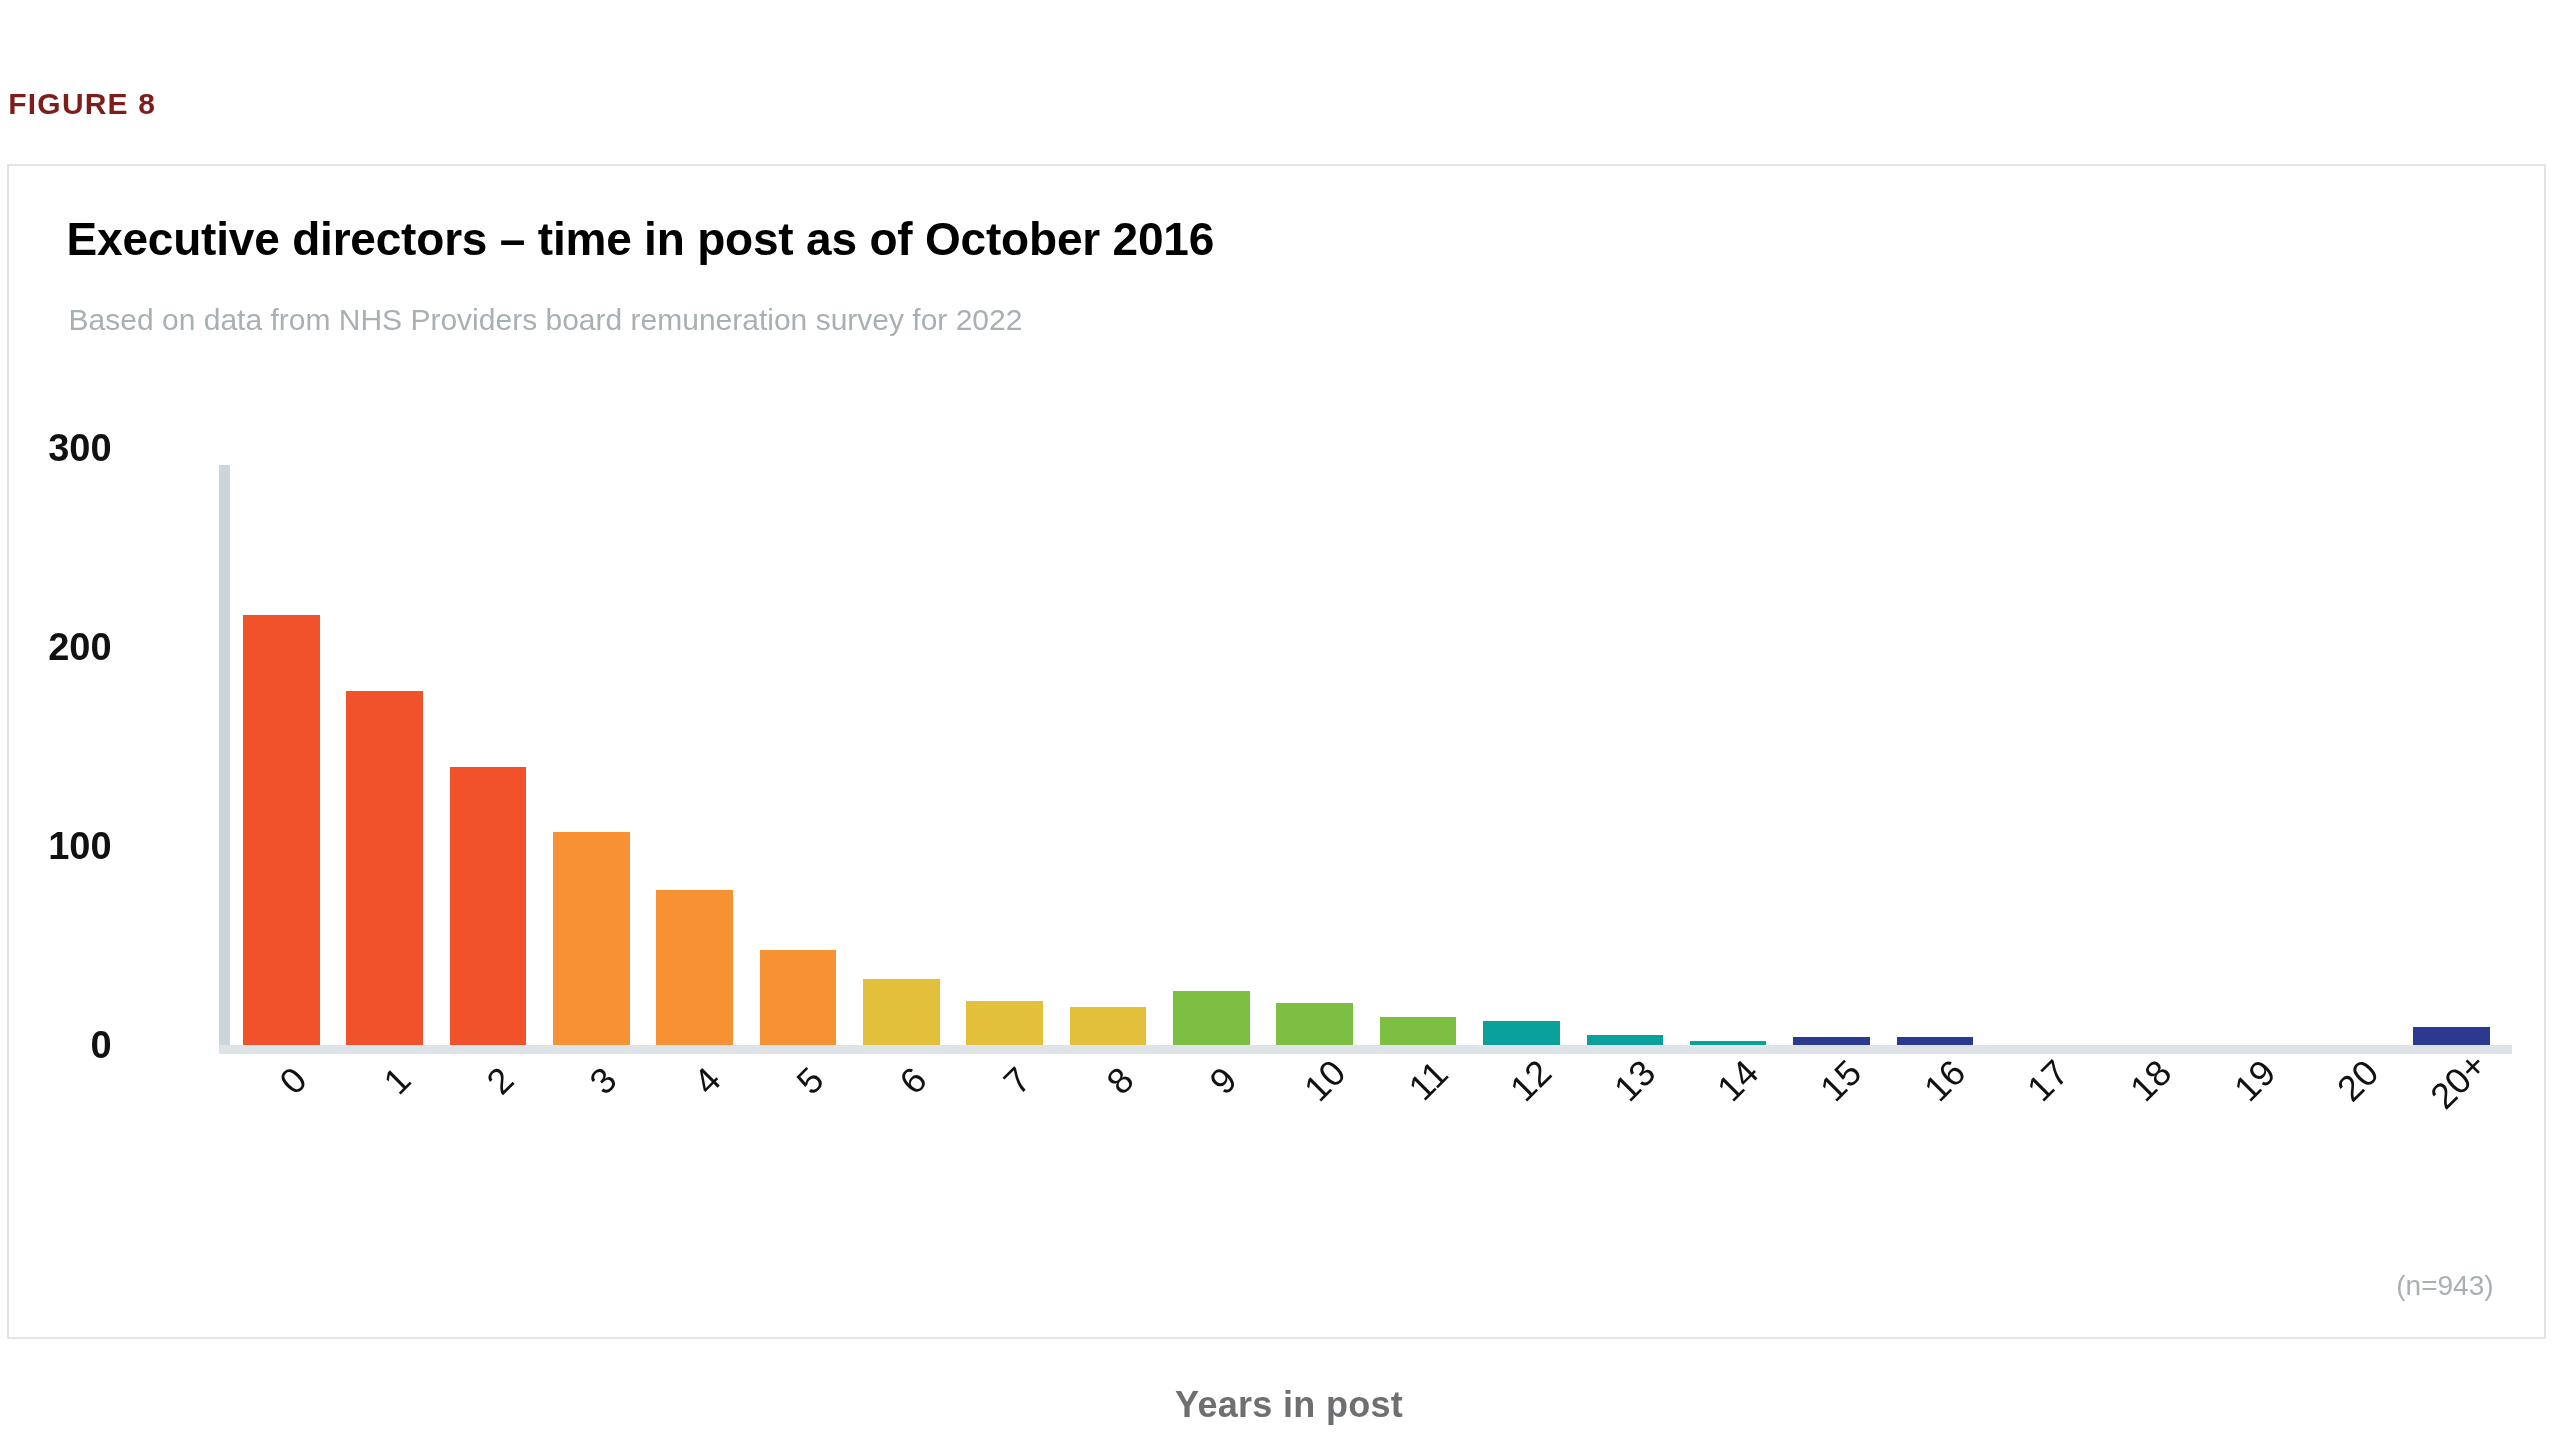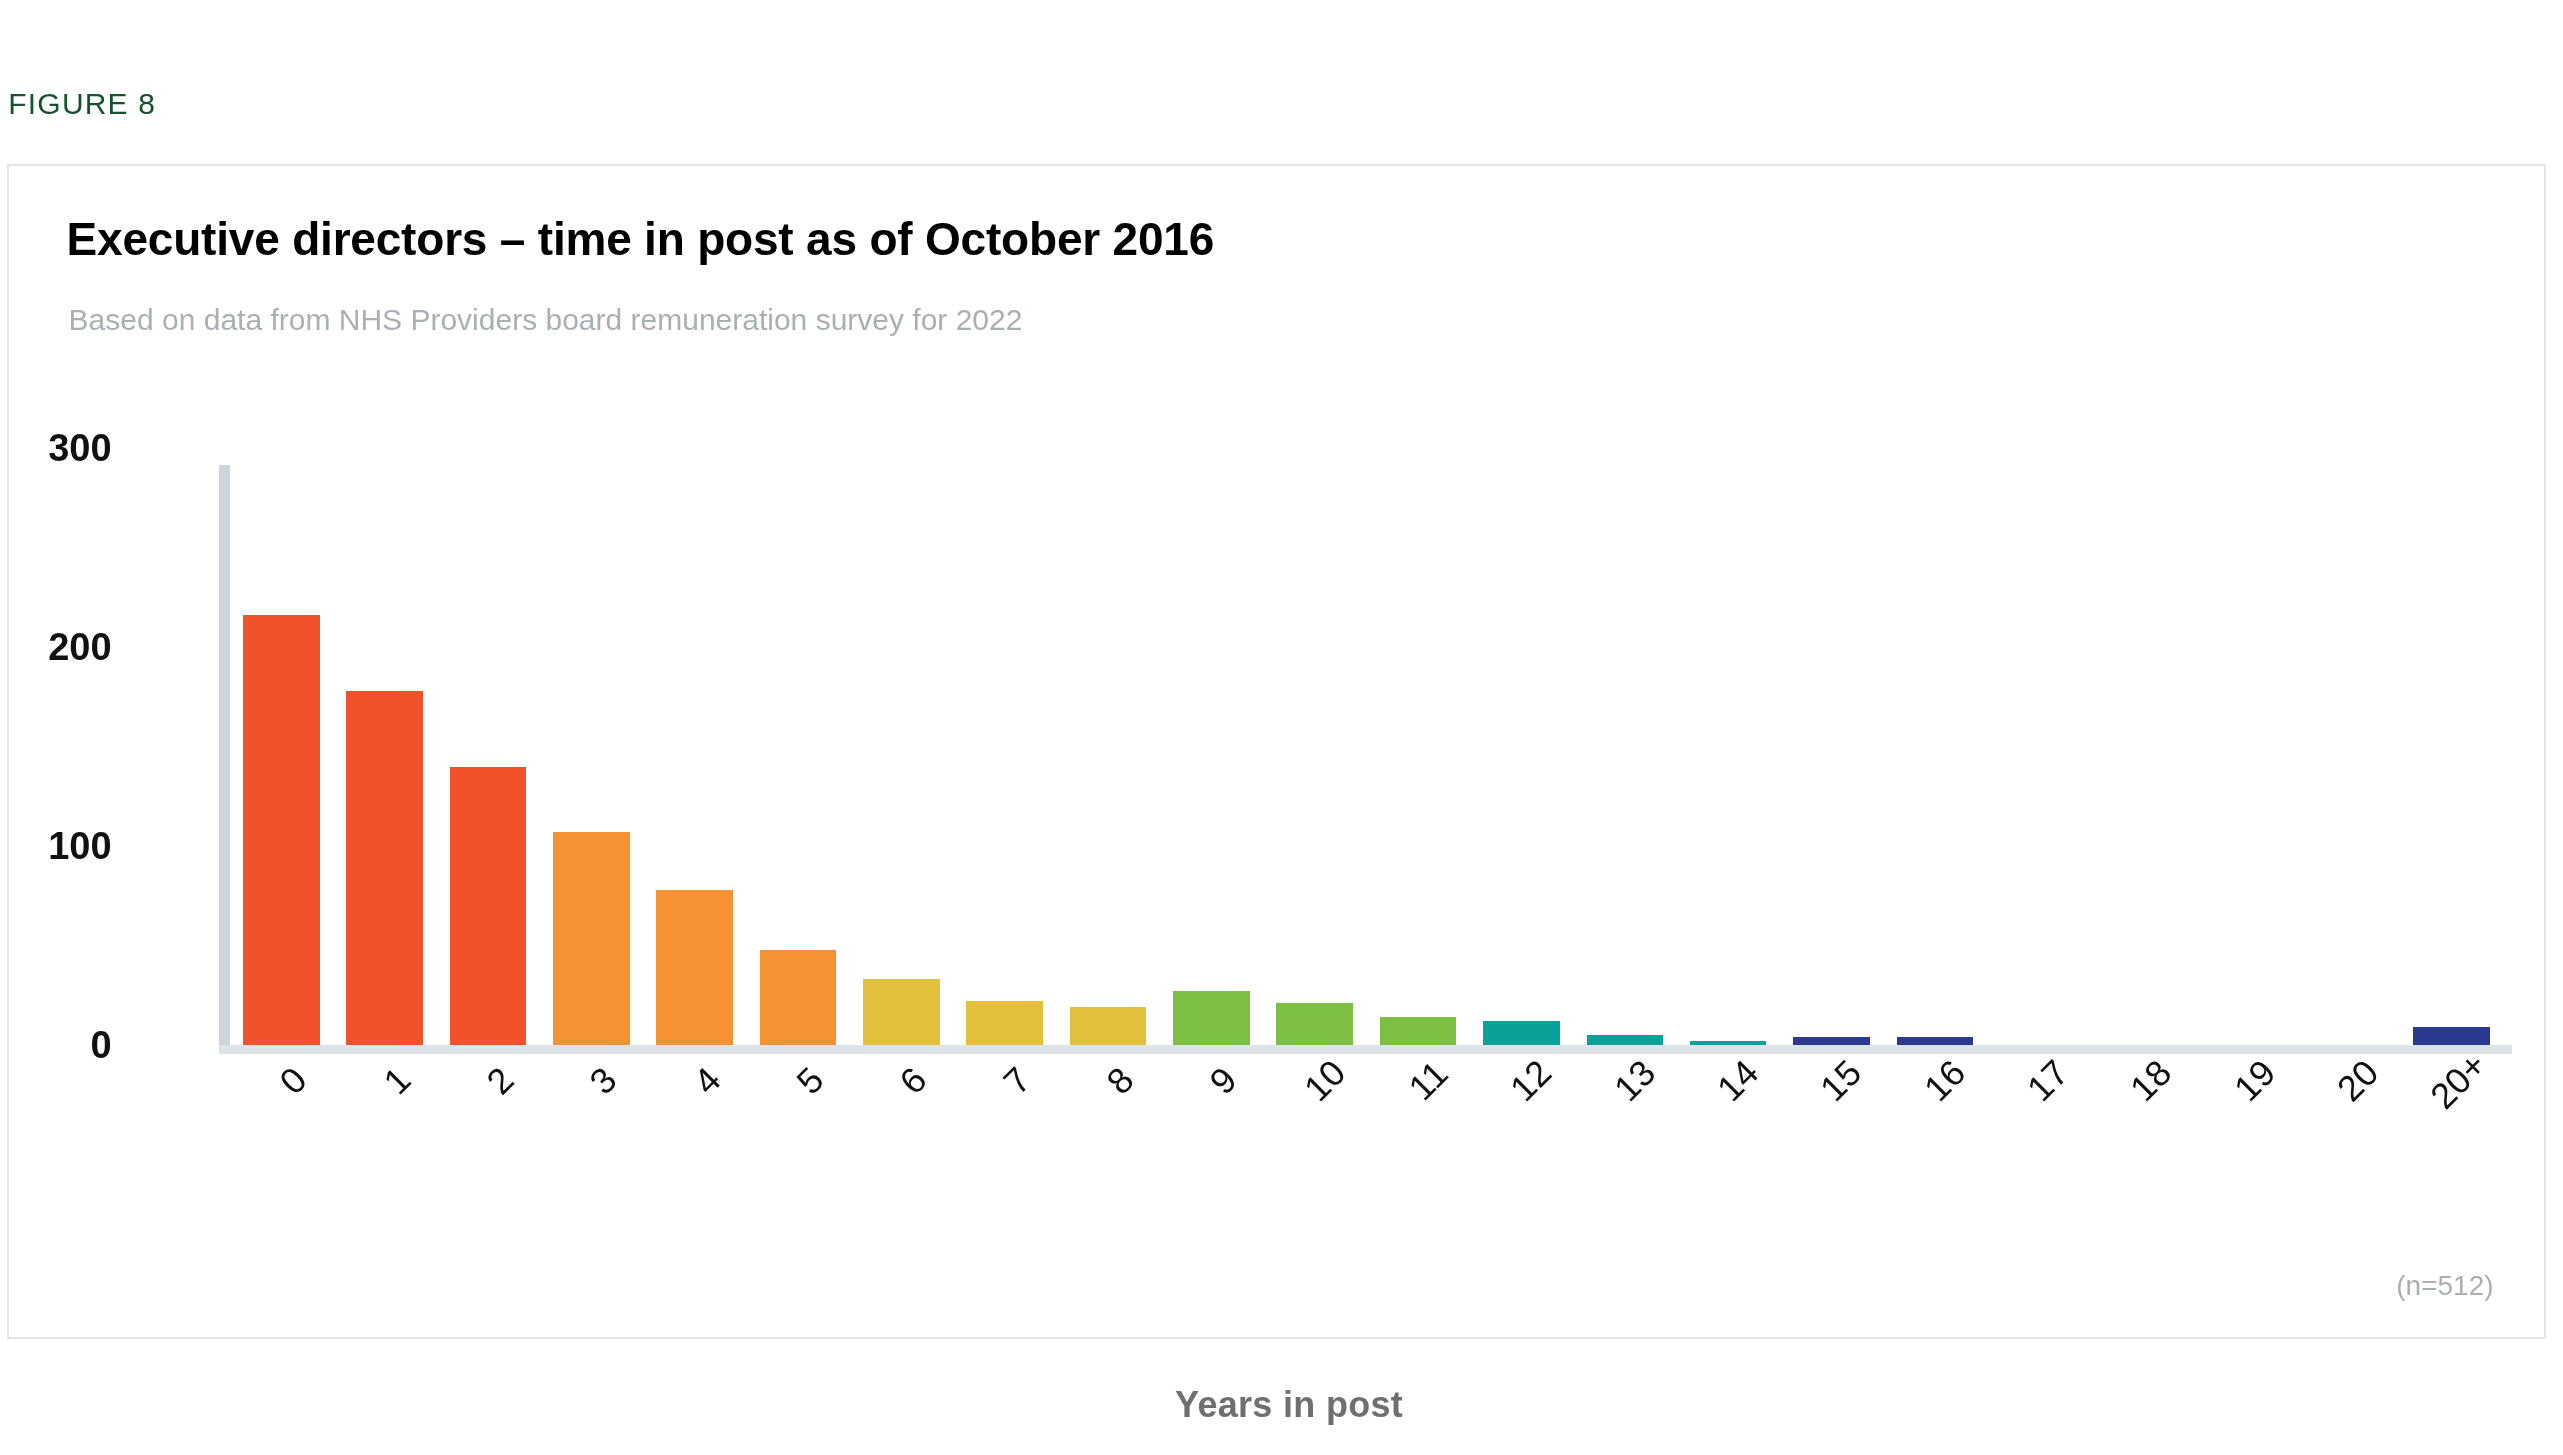--- a/index.html
+++ b/index.html
@@ -15,23 +15,23 @@
     overflow: hidden;
   }
 
   
   #figure-label {
     position: absolute;
     left: 8.3px;
     top: 87px;
     font-size: 30px;
     letter-spacing: 1.2px;
-    color: #14532d;
+    color: #7f1d1d;
     font-family: "Liberation Sans", sans-serif;
-    font-weight: 400;
+    font-weight: 700;
     white-space: nowrap;
   }
 
   
   #figure-card {
     position: absolute;
     left: 6.6px;
     top: 164px;
     width: 2539px;
     height: 1175px;
@@ -326,15 +326,15 @@
           <span class="x-tick-label">20</span>
         </div>
         <div class="x-tick-slot">
           <span class="x-tick-label">20+</span>
         </div>
       </div>
 
     <div id="x-axis-title">Years in post</div>
   </div>
 
-  <div id="sample-size-note">(n=512)</div>
+  <div id="sample-size-note">(n=943)</div>
 </div>
 
 
 </body></html>

